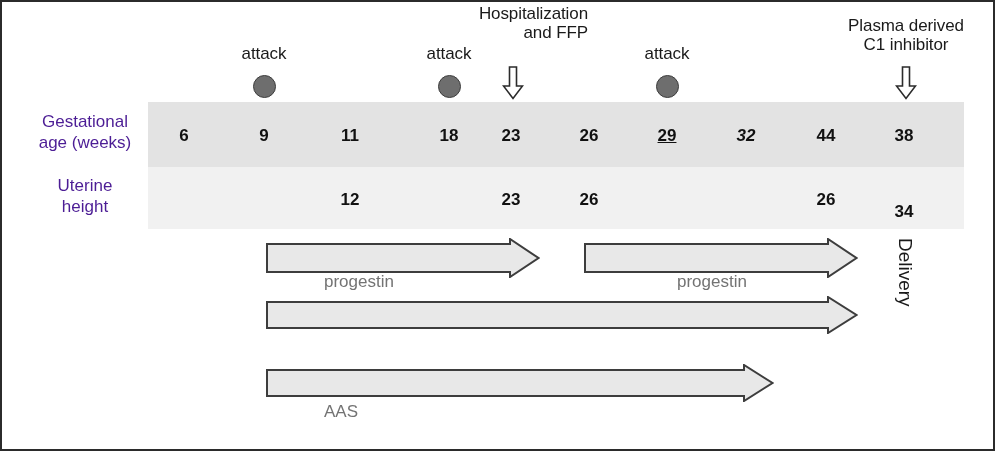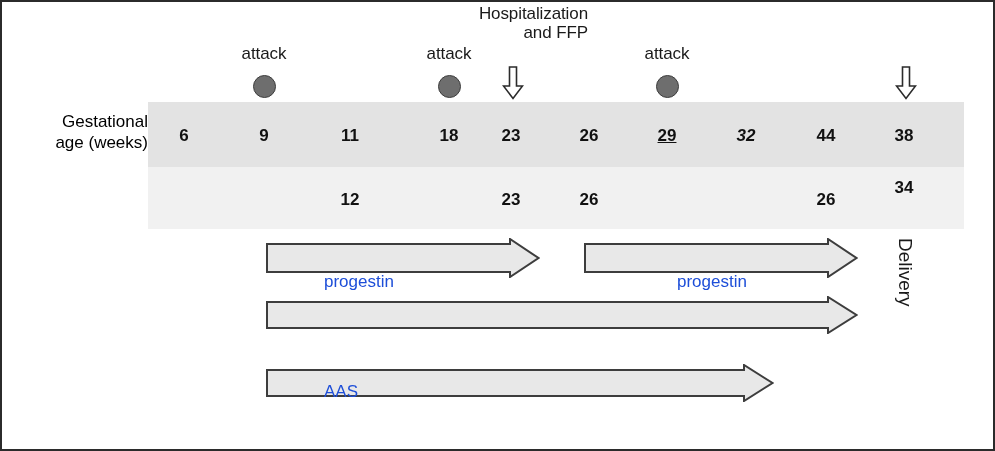--- a/index.html
+++ b/index.html
@@ -50,43 +50,43 @@
   .row-band {
     position: absolute;
     box-sizing: border-box;
   }
   .row-band.shade-dark { background: #e3e3e3; }
   .row-band.shade-light { background: #f1f1f1; }
 
   .row-label {
     position: absolute;
     font-size: 17px;
-    color: #000000;
+    color: #4c1d95;
     line-height: 1.22;
     white-space: pre-line;
-    text-align: right;
+    text-align: center;
   }
   .cell {
     position: absolute;
     font-size: 17px;
     font-weight: bold;
     color: #111111;
     text-align: center;
     transform: translateX(-50%);
   }
 
   
   .treat-arrow {
     position: absolute;
   }
   .treat-arrow svg { display: block; width: 100%; height: 100%; }
   .treat-label {
     position: absolute;
     font-size: 17px;
-    color: #1d4ed8;
+    color: #737373;
     white-space: nowrap;
   }
 
   
   .delivery-label {
     position: absolute;
     font-size: 19px;
     color: #1a1a1a;
     white-space: nowrap;
     transform-origin: 0 0;
@@ -108,31 +108,35 @@
 and FFP</div>
   <div class="down-arrow" style="left:500px; top:64px;">
     <svg viewBox="0 0 22 34" xmlns="http://www.w3.org/2000/svg">
       <path d="M7.5 1 L14.5 1 L14.5 20 L20.5 20 L11 32.5 L1.5 20 L7.5 20 Z" fill="#ffffff" stroke="#2b2b2b" stroke-width="1.6" stroke-linejoin="miter"></path>
     </svg>
   </div>
 
   <div class="event-label" style="left:615px; top:42px; width:100px;">attack</div>
   <div class="attack-dot" style="left:654px; top:73px;"></div>
 
+  <div class="event-label" style="left:818px; top:14px; width:172px;">Plasma derived
+C1 inhibitor</div>
   <div class="down-arrow" style="left:893px; top:64px;">
     <svg viewBox="0 0 22 34" xmlns="http://www.w3.org/2000/svg">
       <path d="M7.5 1 L14.5 1 L14.5 20 L20.5 20 L11 32.5 L1.5 20 L7.5 20 Z" fill="#ffffff" stroke="#2b2b2b" stroke-width="1.6" stroke-linejoin="miter"></path>
     </svg>
   </div>
 
   <div class="row-band shade-dark" style="left:146px; top:100px; width:816px; height:65px;"></div>
   <div class="row-band shade-light" style="left:146px; top:165px; width:816px; height:62px;"></div>
 
   <div class="row-label" style="left:20px; top:110px; width:126px;">Gestational
 age (weeks)</div>
+  <div class="row-label" style="left:20px; top:174px; width:126px;">Uterine
+height</div>
 
   <div class="cell" style="left:182px; top:124px;">6</div>
   <div class="cell" style="left:262px; top:124px;">9</div>
   <div class="cell" style="left:348px; top:124px;">11</div>
   <div class="cell" style="left:447px; top:124px;">18</div>
   <div class="cell" style="left:509px; top:124px;">23</div>
   <div class="cell" style="left:587px; top:124px;">26</div>
   <div class="cell" style="left:665px; top:124px;text-decoration:underline;">29</div>
   <div class="cell" style="left:744px; top:124px;font-style:italic;">32</div>
   <div class="cell" style="left:824px; top:124px;">44</div>
@@ -140,21 +144,21 @@
 
   <div class="cell" style="left:182px; top:188px;"></div>
   <div class="cell" style="left:262px; top:188px;"></div>
   <div class="cell" style="left:348px; top:188px;">12</div>
   <div class="cell" style="left:447px; top:188px;"></div>
   <div class="cell" style="left:509px; top:188px;">23</div>
   <div class="cell" style="left:587px; top:188px;">26</div>
   <div class="cell" style="left:665px; top:188px;"></div>
   <div class="cell" style="left:744px; top:188px;"></div>
   <div class="cell" style="left:824px; top:188px;">26</div>
-  <div class="cell" style="left:902px; top:176px;">34</div>
+  <div class="cell" style="left:902px; top:200px;">34</div>
 
   <div class="treat-arrow" style="left:264px; top:236px; width:274px; height:40px;">
     <svg viewBox="0 0 274 40" preserveAspectRatio="none" xmlns="http://www.w3.org/2000/svg">
       <path d="M1 6 L244 6 L244 1 L272.5 20 L244 39 L244 34 L1 34 Z" fill="#e8e8e8" stroke="#3d3d3d" stroke-width="2" stroke-linejoin="miter"></path>
     </svg>
   </div>
   <div class="treat-label" style="left:322px; top:270px;">progestin</div>
 
   <div class="treat-arrow" style="left:582px; top:236px; width:274px; height:40px;">
     <svg viewBox="0 0 274 40" preserveAspectRatio="none" xmlns="http://www.w3.org/2000/svg">
@@ -167,17 +171,17 @@
     <svg viewBox="0 0 592 38" preserveAspectRatio="none" xmlns="http://www.w3.org/2000/svg">
       <path d="M1 6 L562 6 L562 1 L590.5 19 L562 37 L562 32 L1 32 Z" fill="#e8e8e8" stroke="#3d3d3d" stroke-width="2" stroke-linejoin="miter"></path>
     </svg>
   </div>
 
   <div class="treat-arrow" style="left:264px; top:362px; width:508px; height:38px;">
     <svg viewBox="0 0 508 38" preserveAspectRatio="none" xmlns="http://www.w3.org/2000/svg">
       <path d="M1 6 L478 6 L478 1 L506.5 19 L478 37 L478 32 L1 32 Z" fill="#e8e8e8" stroke="#3d3d3d" stroke-width="2" stroke-linejoin="miter"></path>
     </svg>
   </div>
-  <div class="treat-label" style="left:322px; top:380px;">AAS</div>
+  <div class="treat-label" style="left:322px; top:400px;">AAS</div>
 
   <div class="delivery-label" style="left:914px; top:236px;">Delivery</div>
 
 </div>
 
 </body></html>

